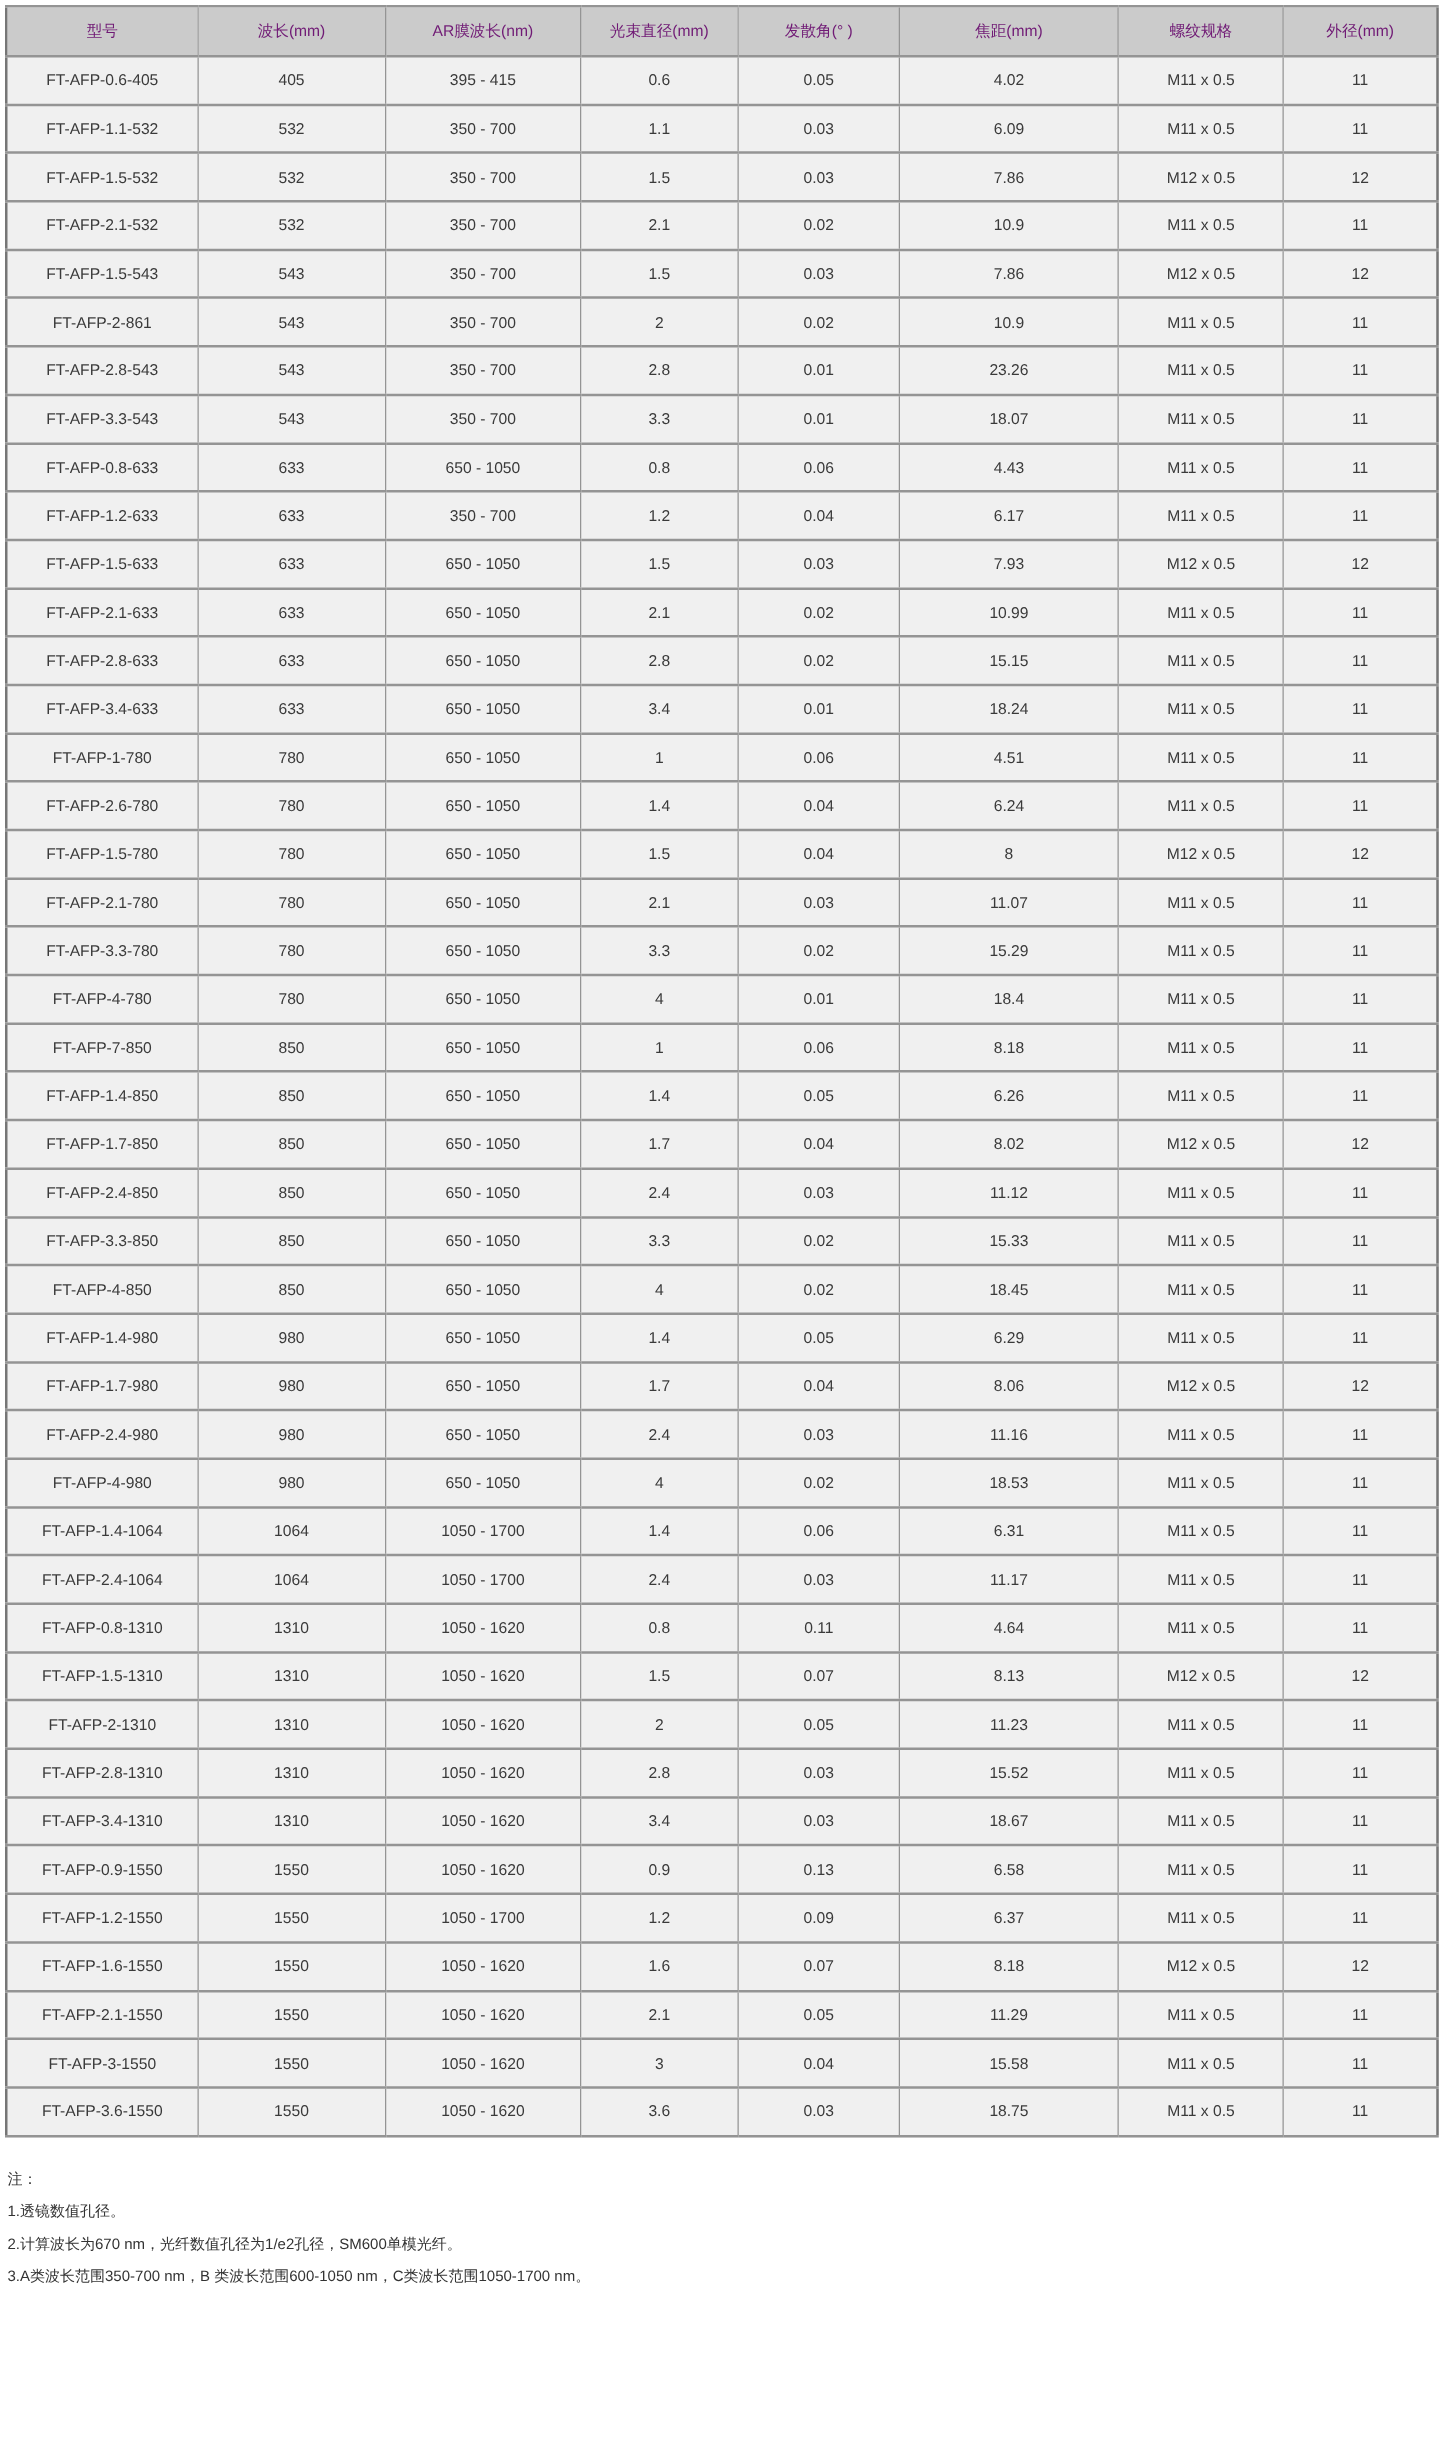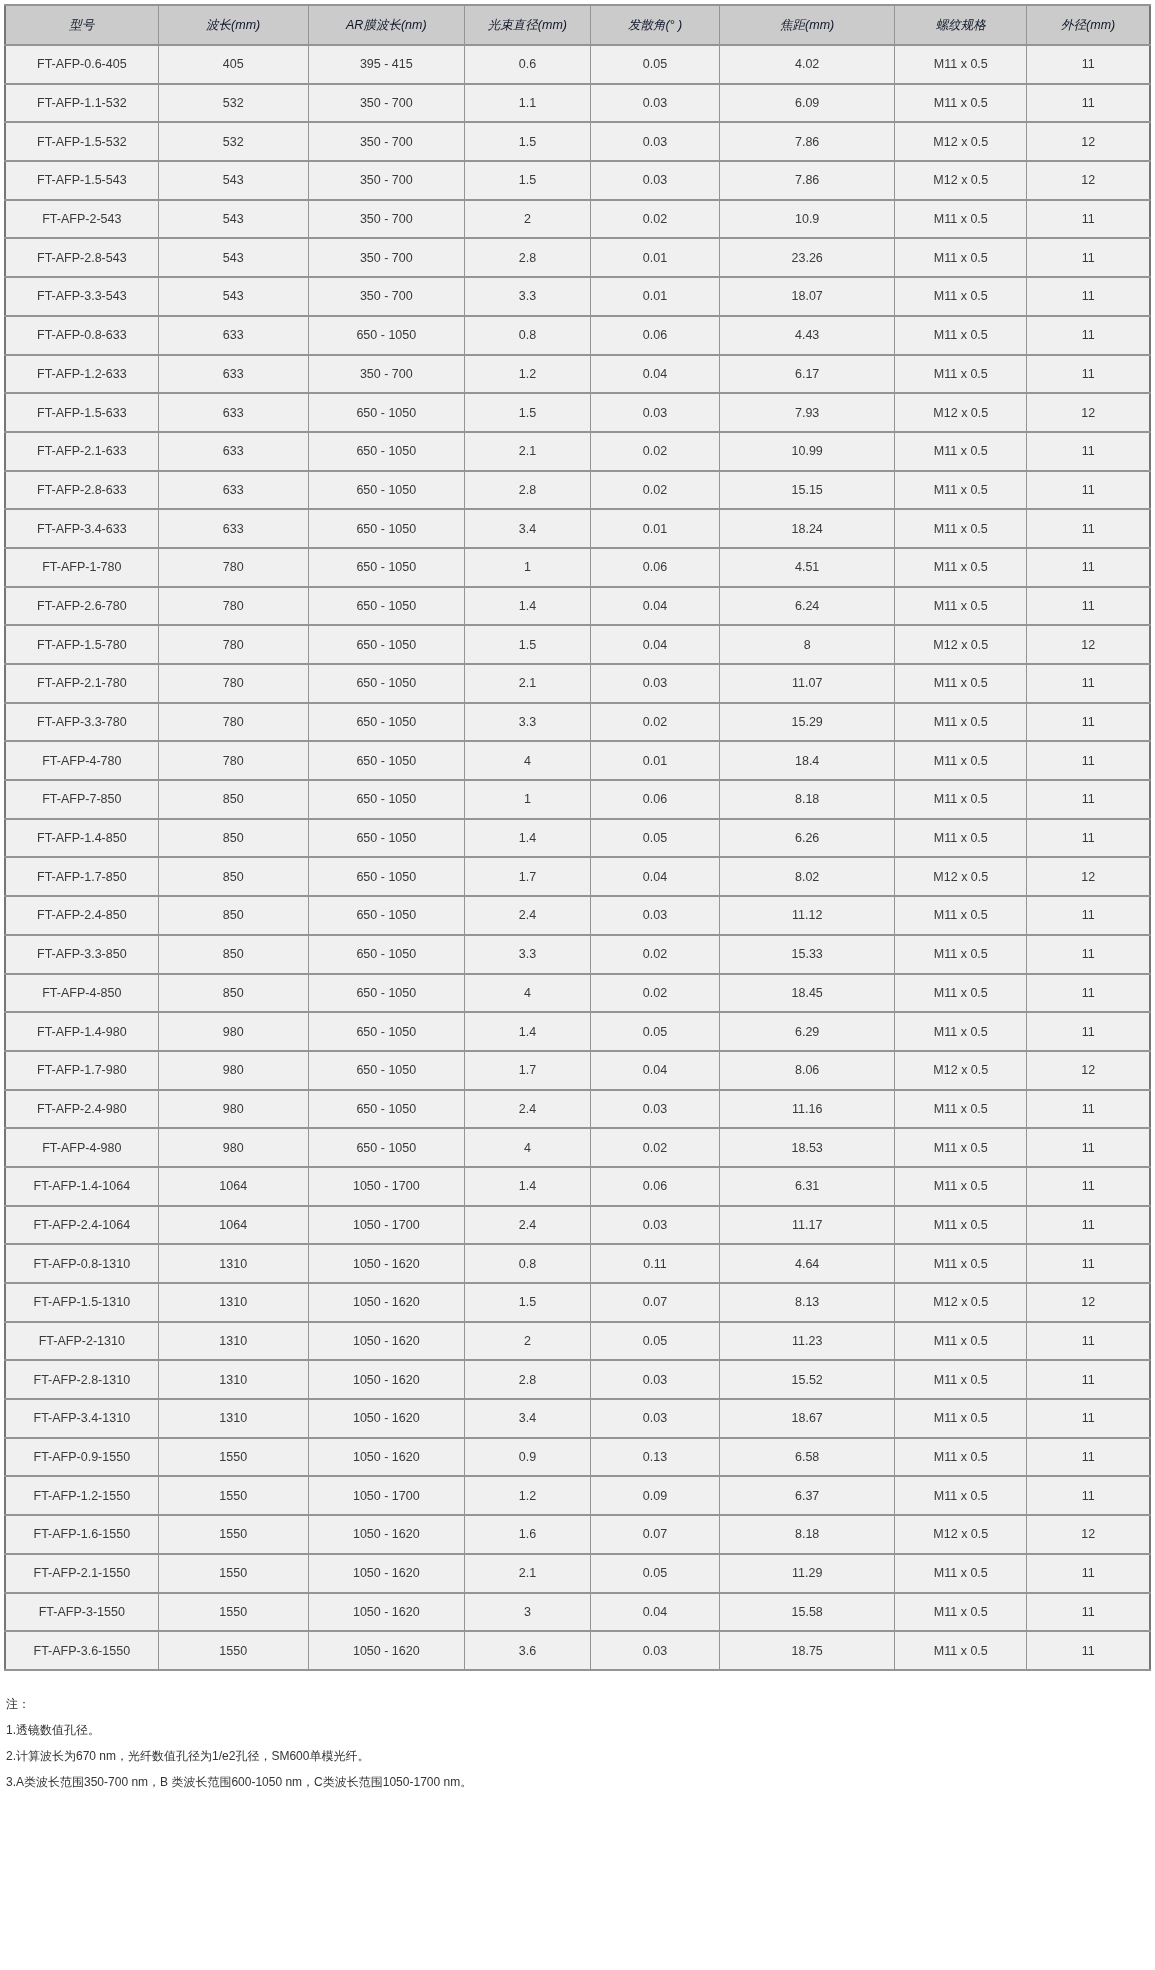--- a/index.html
+++ b/index.html
@@ -27,22 +27,21 @@
     text-align: center;
     vertical-align: middle;
     font-size: 12.5px;
     overflow: hidden;
     white-space: nowrap;
   }
   table.spec th {
     background: var(--header-bg, #cbcbcb);
     height: 40px;
     font-weight: 400;
-    color: #0f172a;
-    font-style: italic;
+    color: #701a75;
   }
   table.spec td {
     background: var(--row-bg, #f0f0f0);
     height: 38.7px;
     color: #3a3a3a;
   }
 
   .notes {
     margin-top: 20px;
     padding-left: 2px;
@@ -104,31 +103,41 @@
           <td>FT-AFP-1.5-532</td>
           <td>532</td>
           <td>350 - 700</td>
           <td>1.5</td>
           <td>0.03</td>
           <td>7.86</td>
           <td>M12 x 0.5</td>
           <td>12</td>
         </tr>
         <tr>
+          <td>FT-AFP-2.1-532</td>
+          <td>532</td>
+          <td>350 - 700</td>
+          <td>2.1</td>
+          <td>0.02</td>
+          <td>10.9</td>
+          <td>M11 x 0.5</td>
+          <td>11</td>
+        </tr>
+        <tr>
           <td>FT-AFP-1.5-543</td>
           <td>543</td>
           <td>350 - 700</td>
           <td>1.5</td>
           <td>0.03</td>
           <td>7.86</td>
           <td>M12 x 0.5</td>
           <td>12</td>
         </tr>
         <tr>
-          <td>FT-AFP-2-543</td>
+          <td>FT-AFP-2-861</td>
           <td>543</td>
           <td>350 - 700</td>
           <td>2</td>
           <td>0.02</td>
           <td>10.9</td>
           <td>M11 x 0.5</td>
           <td>11</td>
         </tr>
         <tr>
           <td>FT-AFP-2.8-543</td>

